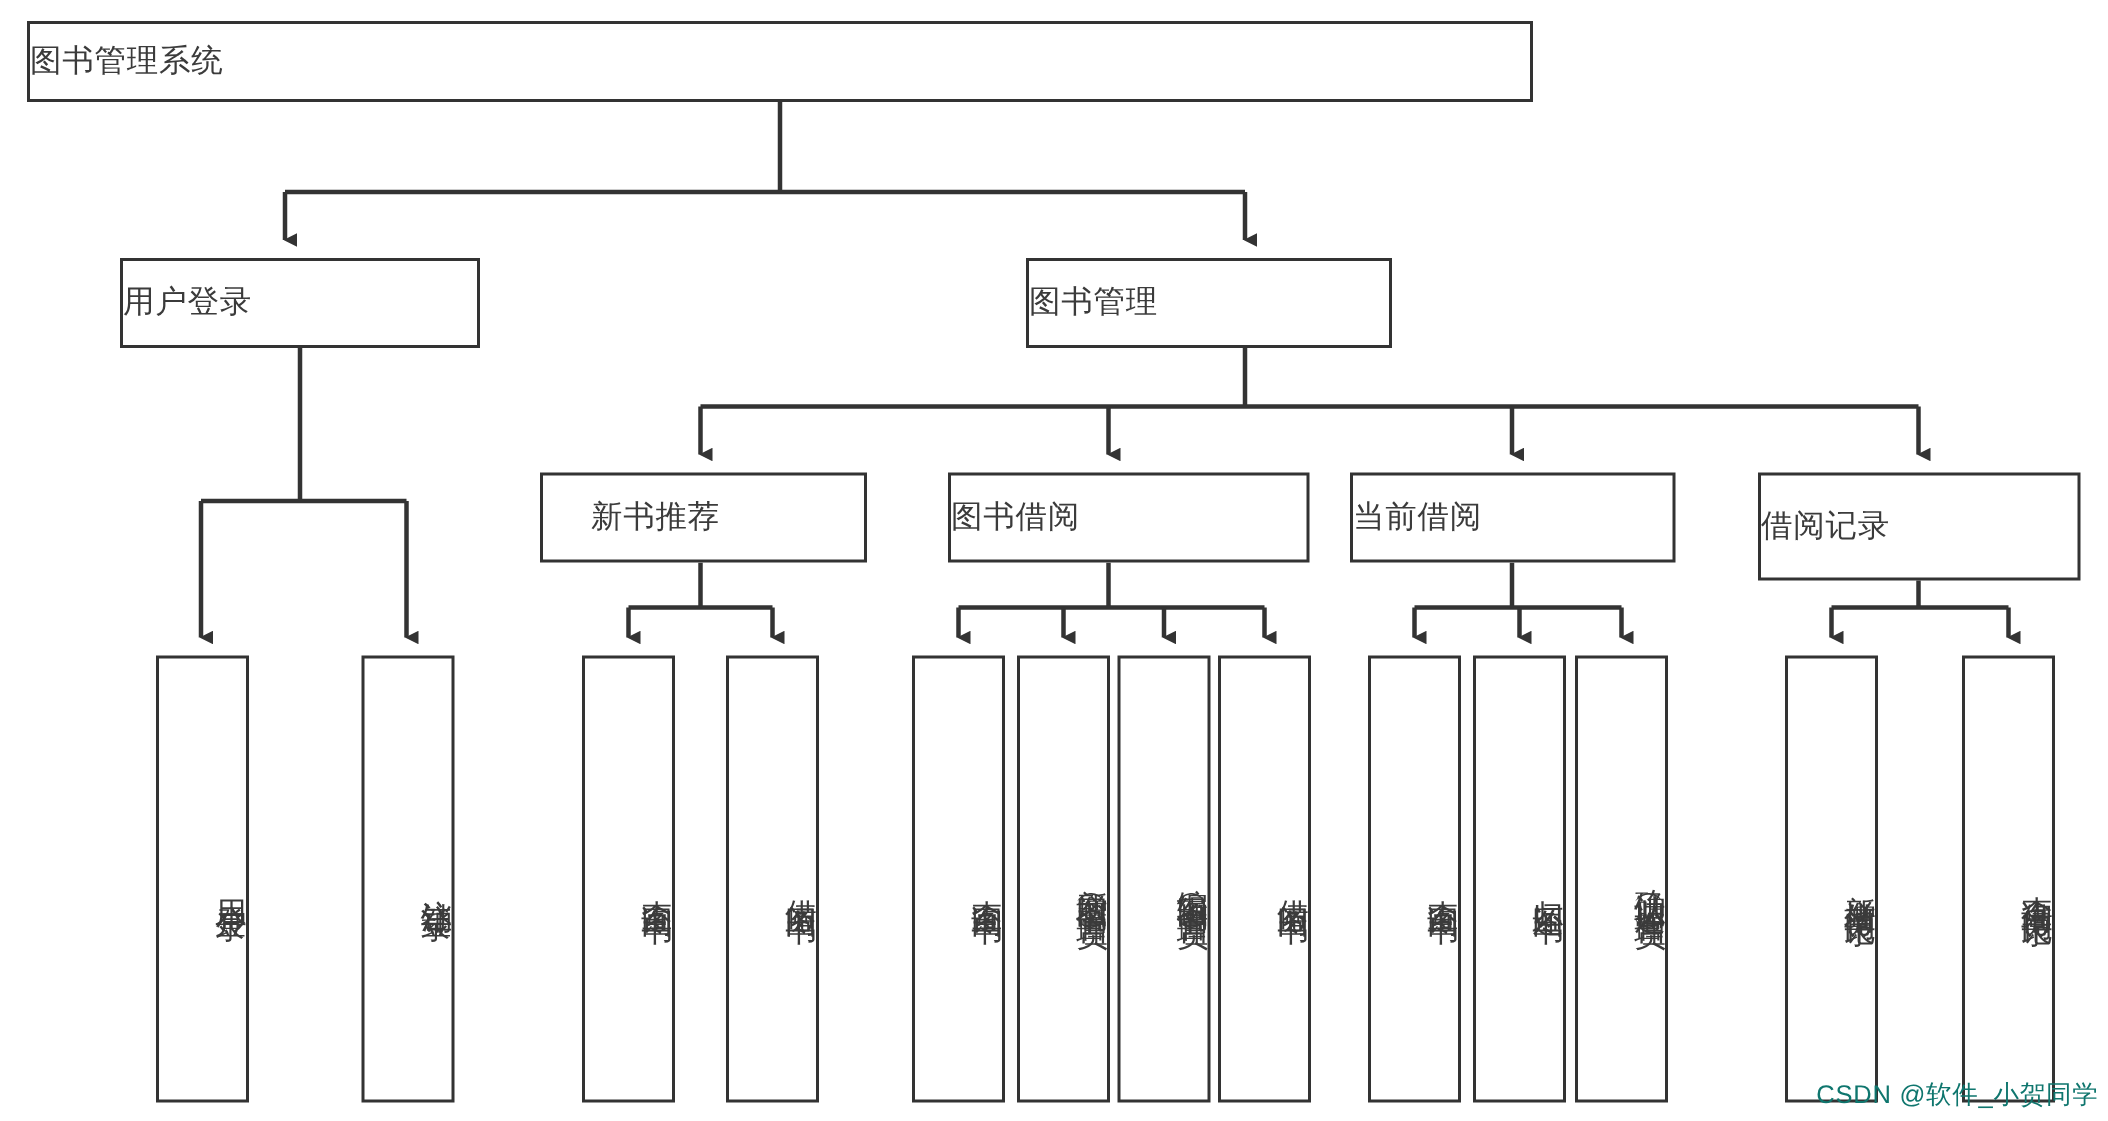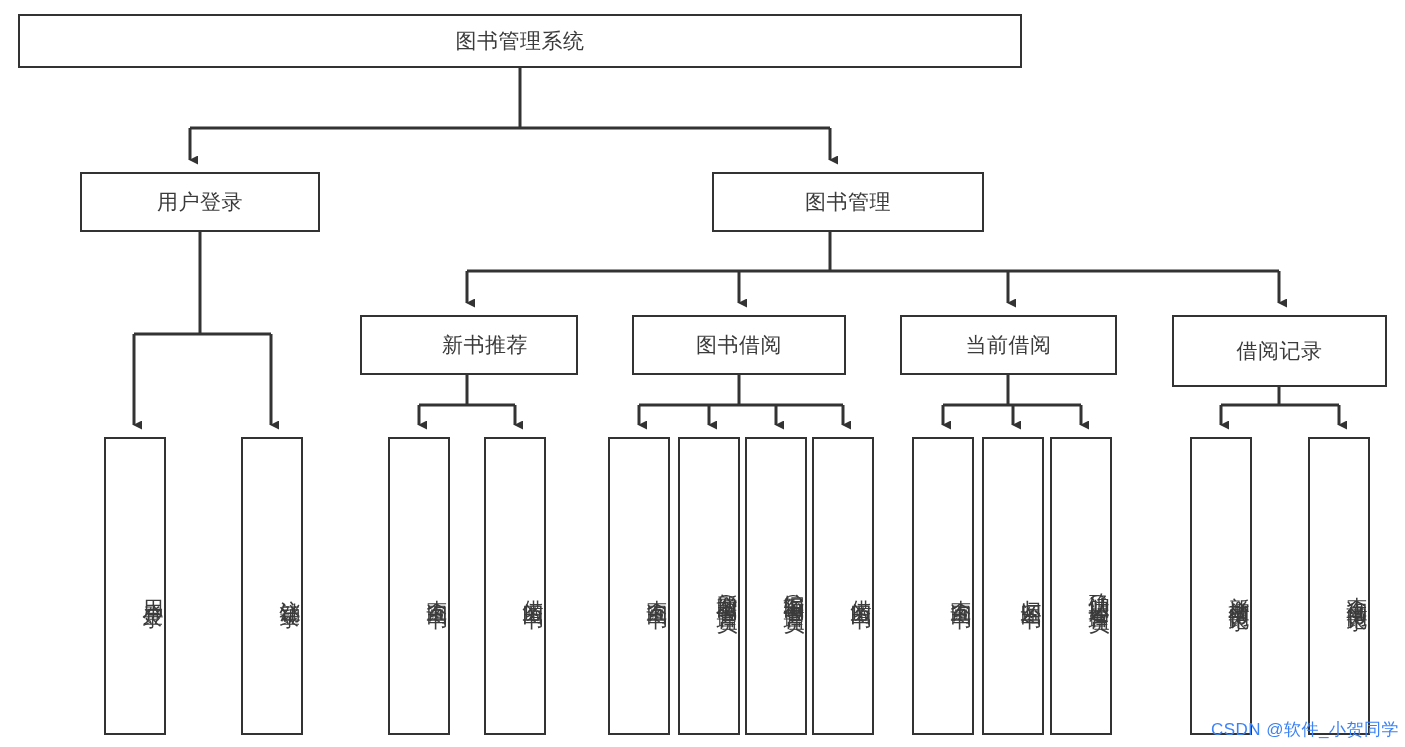--- a/index.html
+++ b/index.html
@@ -24,21 +24,20 @@
     width: 1405px;
     height: 747px;
   }
   .node-box {
     position: absolute;
     box-sizing: border-box;
     border: 2.5px solid #333333;
     background: #ffffff;
     display: flex;
     align-items: center;
-    justify-content: center;
     color: #3b3b3b;
   }
   .node-box.horizontal {
     font-size: 21px;
     letter-spacing: 0.5px;
   }
   .node-box.vertical {
     writing-mode: vertical-rl;
     text-orientation: upright;
     font-size: 21px;
@@ -53,21 +52,21 @@
   }
   .node-box.vertical .node-label {
     writing-mode: vertical-rl;
     text-orientation: upright;
   }
   #watermark {
     position: absolute;
     right: 6px;
     bottom: 6px;
     font-size: 17px;
-    color: #3b82f6;
+    color: #0f766e;
     white-space: nowrap;
     letter-spacing: 0.5px;
   }
 </style>
 </head>
 <body>
 
 <div id="diagram-root">
 
   <svg id="diagram-svg" viewBox="0 0 1405 747">
@@ -124,30 +123,30 @@
   </svg>
 
   <div class="node-box horizontal" id="node-root" style="left: 18px; top: 14px; width: 1004px; height: 54px;">
     <span class="node-label">图书管理系统</span>
   </div>
 
   <div id="level2-container">
       <div class="node-box horizontal" style="left: 80px; top: 172px; width: 240px; height: 60px;">
         <span class="node-label">用户登录</span>
       </div>
-      <div class="node-box horizontal" style="left: 712px; top: 172px; width: 272px; height: 60px;">
+      <div class="node-box horizontal" style="left: 684px; top: 172px; width: 244px; height: 60px;">
         <span class="node-label">图书管理</span>
       </div>
     </div>
 
   <div id="level3-container">
       <div class="node-box horizontal" style="left: 360px; top: 315px; width: 218px; height: 60px; padding-left: 32px;">
         <span class="node-label">新书推荐</span>
       </div>
-      <div class="node-box horizontal" style="left: 632px; top: 315px; width: 214px; height: 60px;">
+      <div class="node-box horizontal" style="left: 632px; top: 315px; width: 241px; height: 60px;">
         <span class="node-label">图书借阅</span>
       </div>
       <div class="node-box horizontal" style="left: 900px; top: 315px; width: 217px; height: 60px;">
         <span class="node-label">当前借阅</span>
       </div>
       <div class="node-box horizontal" style="left: 1172px; top: 315px; width: 215px; height: 72px;">
         <span class="node-label">借阅记录</span>
       </div>
     </div>
 

